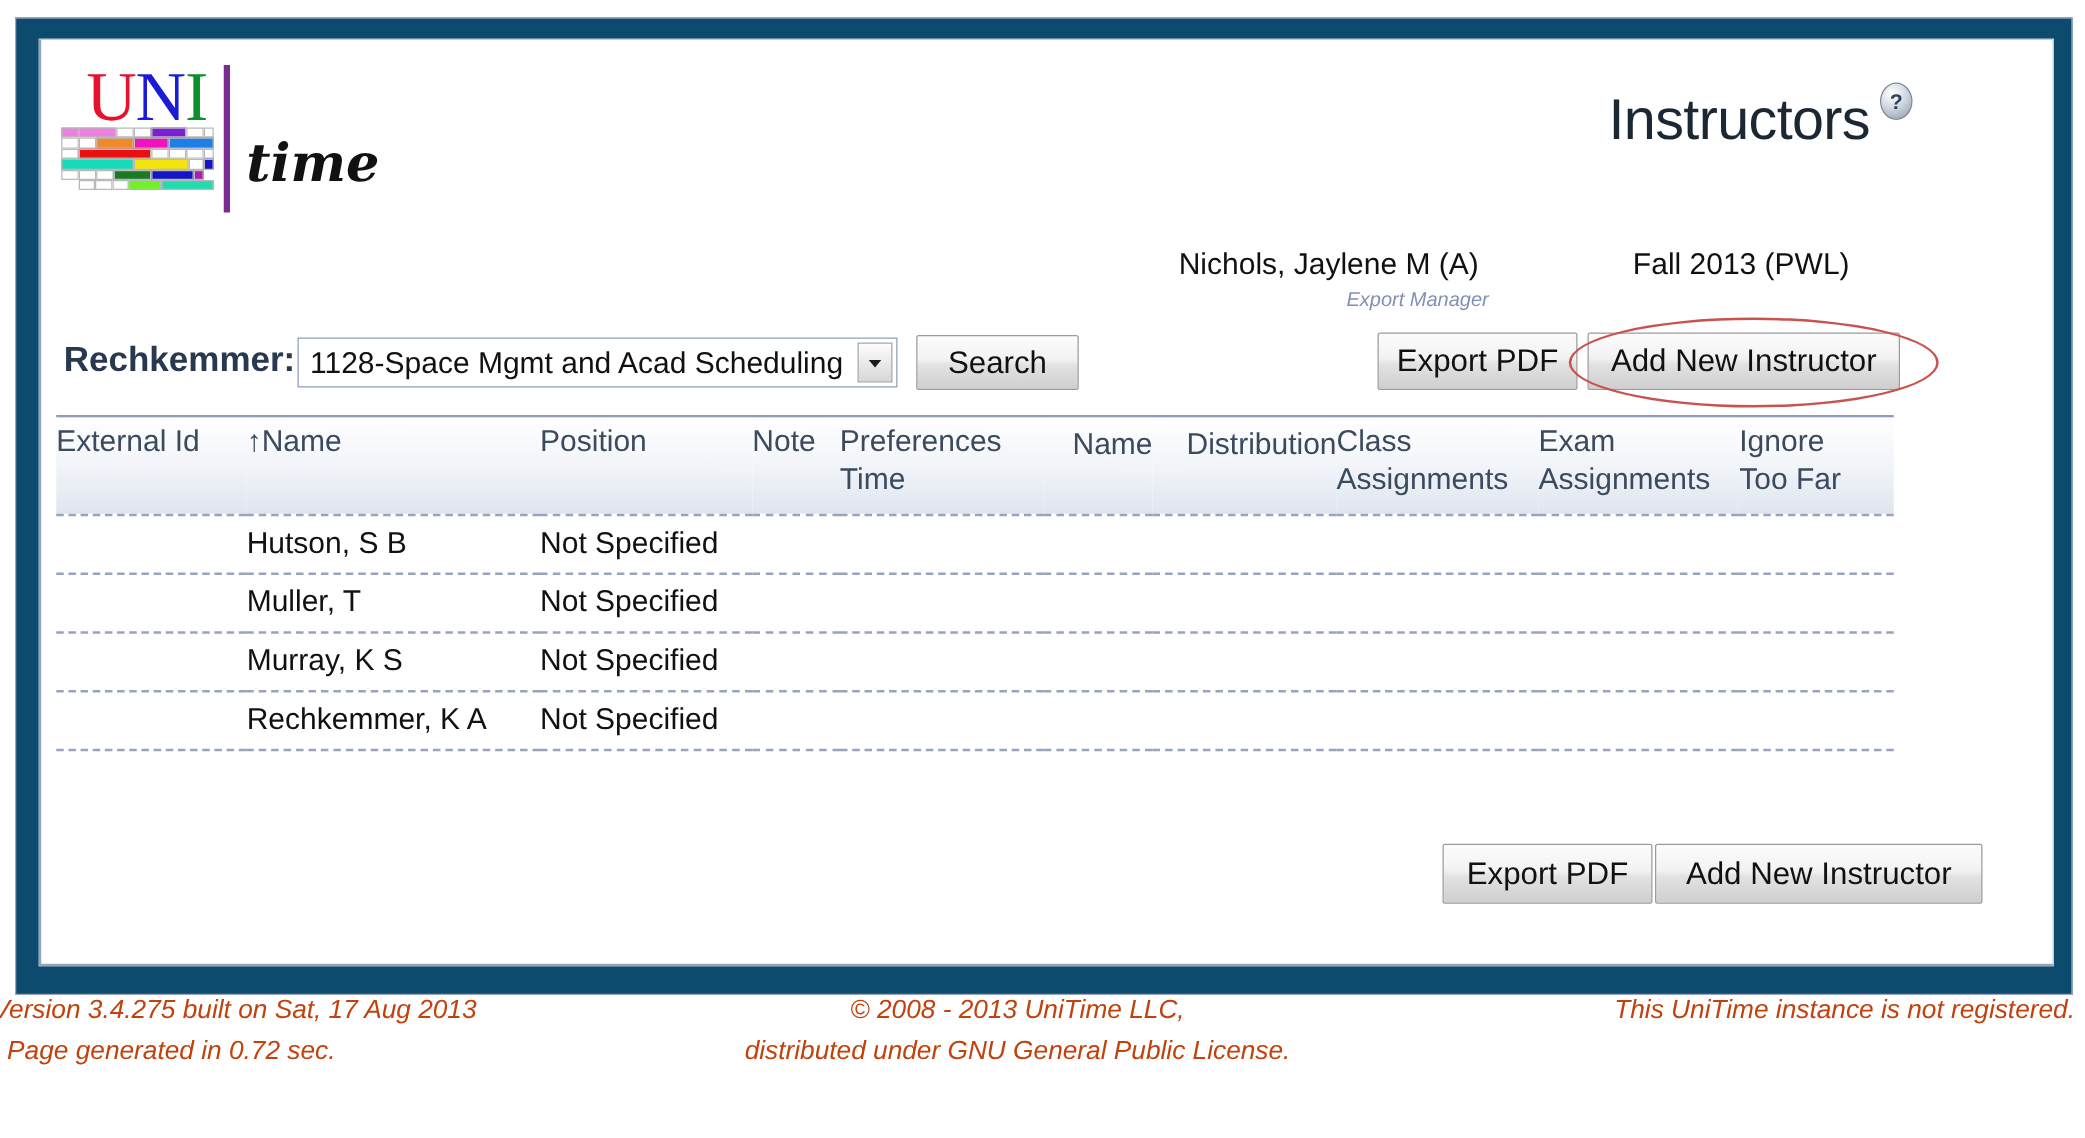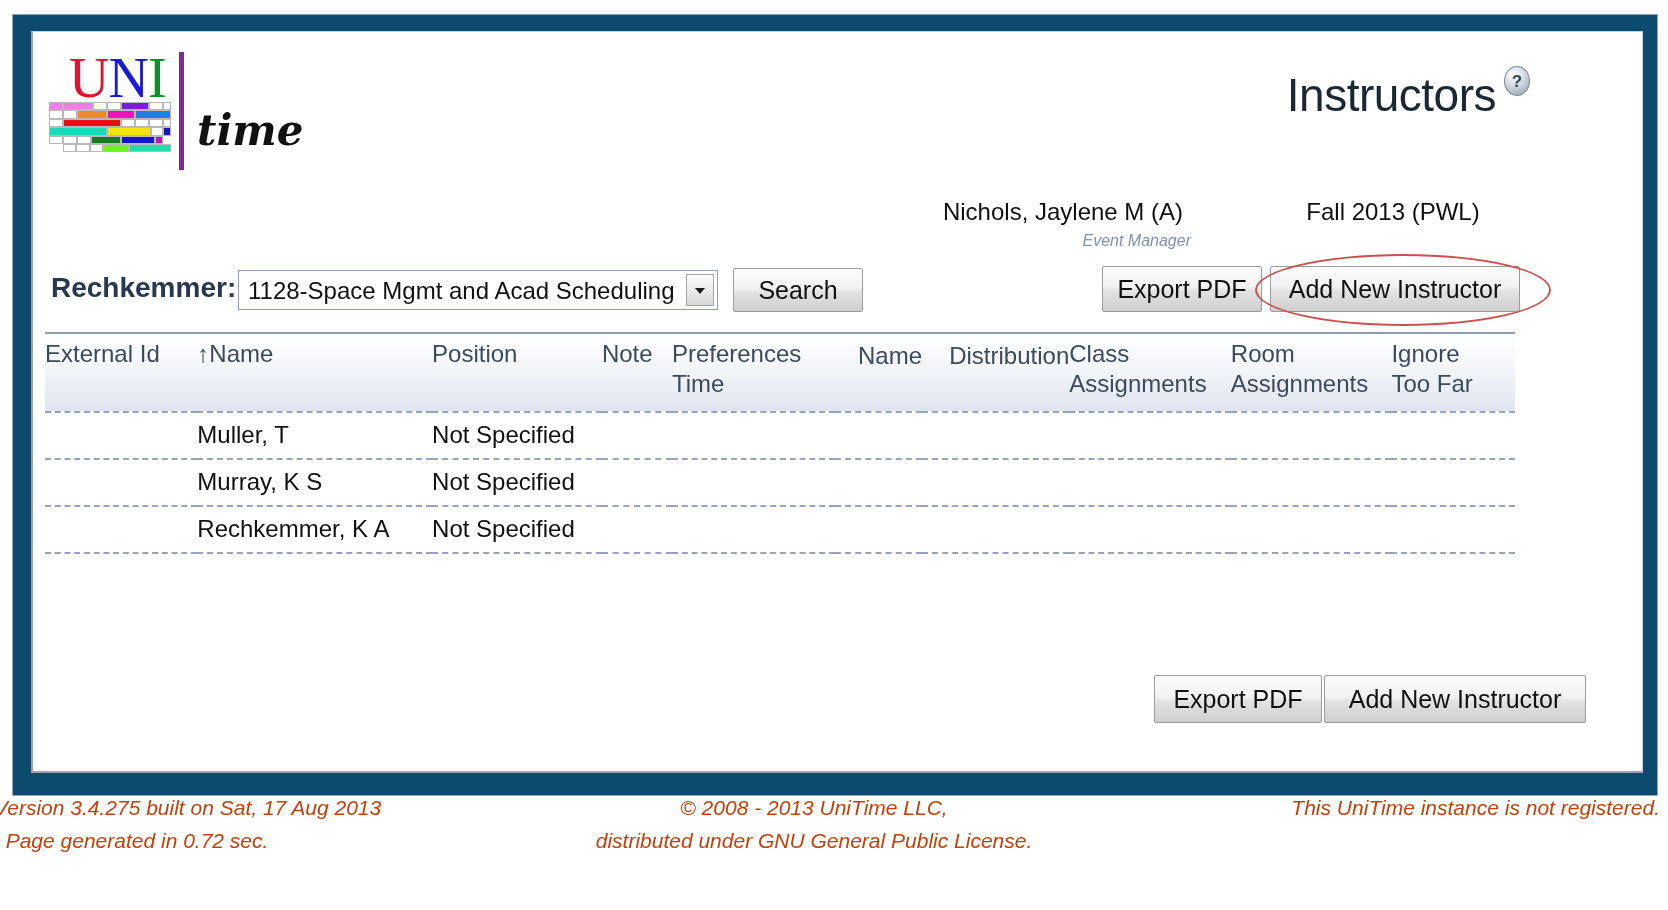--- a/index.html
+++ b/index.html
@@ -398,21 +398,21 @@
         </div>
         <div id="logo-bar"></div>
         <div id="logo-time">time</div>
       </div>
 
       <div id="page-title">Instructors</div>
       <div id="help-icon">?</div>
 
       <div id="user-block">
         <div class="hdr-main">Nichols, Jaylene M (A)</div>
-        <div class="hdr-sub">Event Manager</div>
+        <div class="hdr-sub">Export Manager</div>
       </div>
 
       <div id="session-block">
         <div class="hdr-main">Fall 2013 (PWL)</div>
       </div>
     </div>
 
     <div id="toolbar">
       <div id="dept-label">Rechkemmer:</div>
 
@@ -470,30 +470,42 @@
             </th>
             <th class="r">
               <span></span>
               <span class="hl2">Distribution</span>
             </th>
             <th>
               <span>Class</span>
               <span class="hl2">Assignments</span>
             </th>
             <th>
-              <span>Room</span>
+              <span>Exam</span>
               <span class="hl2">Assignments</span>
             </th>
             <th>
               <span>Ignore</span>
               <span class="hl2">Too Far</span>
             </th>
           </tr>
         </thead>
         <tbody>
+          <tr>
+            <td></td>
+            <td>Hutson, S B</td>
+            <td>Not Specified</td>
+            <td></td>
+            <td></td>
+            <td></td>
+            <td></td>
+            <td></td>
+            <td></td>
+            <td></td>
+          </tr>
           <tr>
             <td></td>
             <td>Muller, T</td>
             <td>Not Specified</td>
             <td></td>
             <td></td>
             <td></td>
             <td></td>
             <td></td>
             <td></td>

